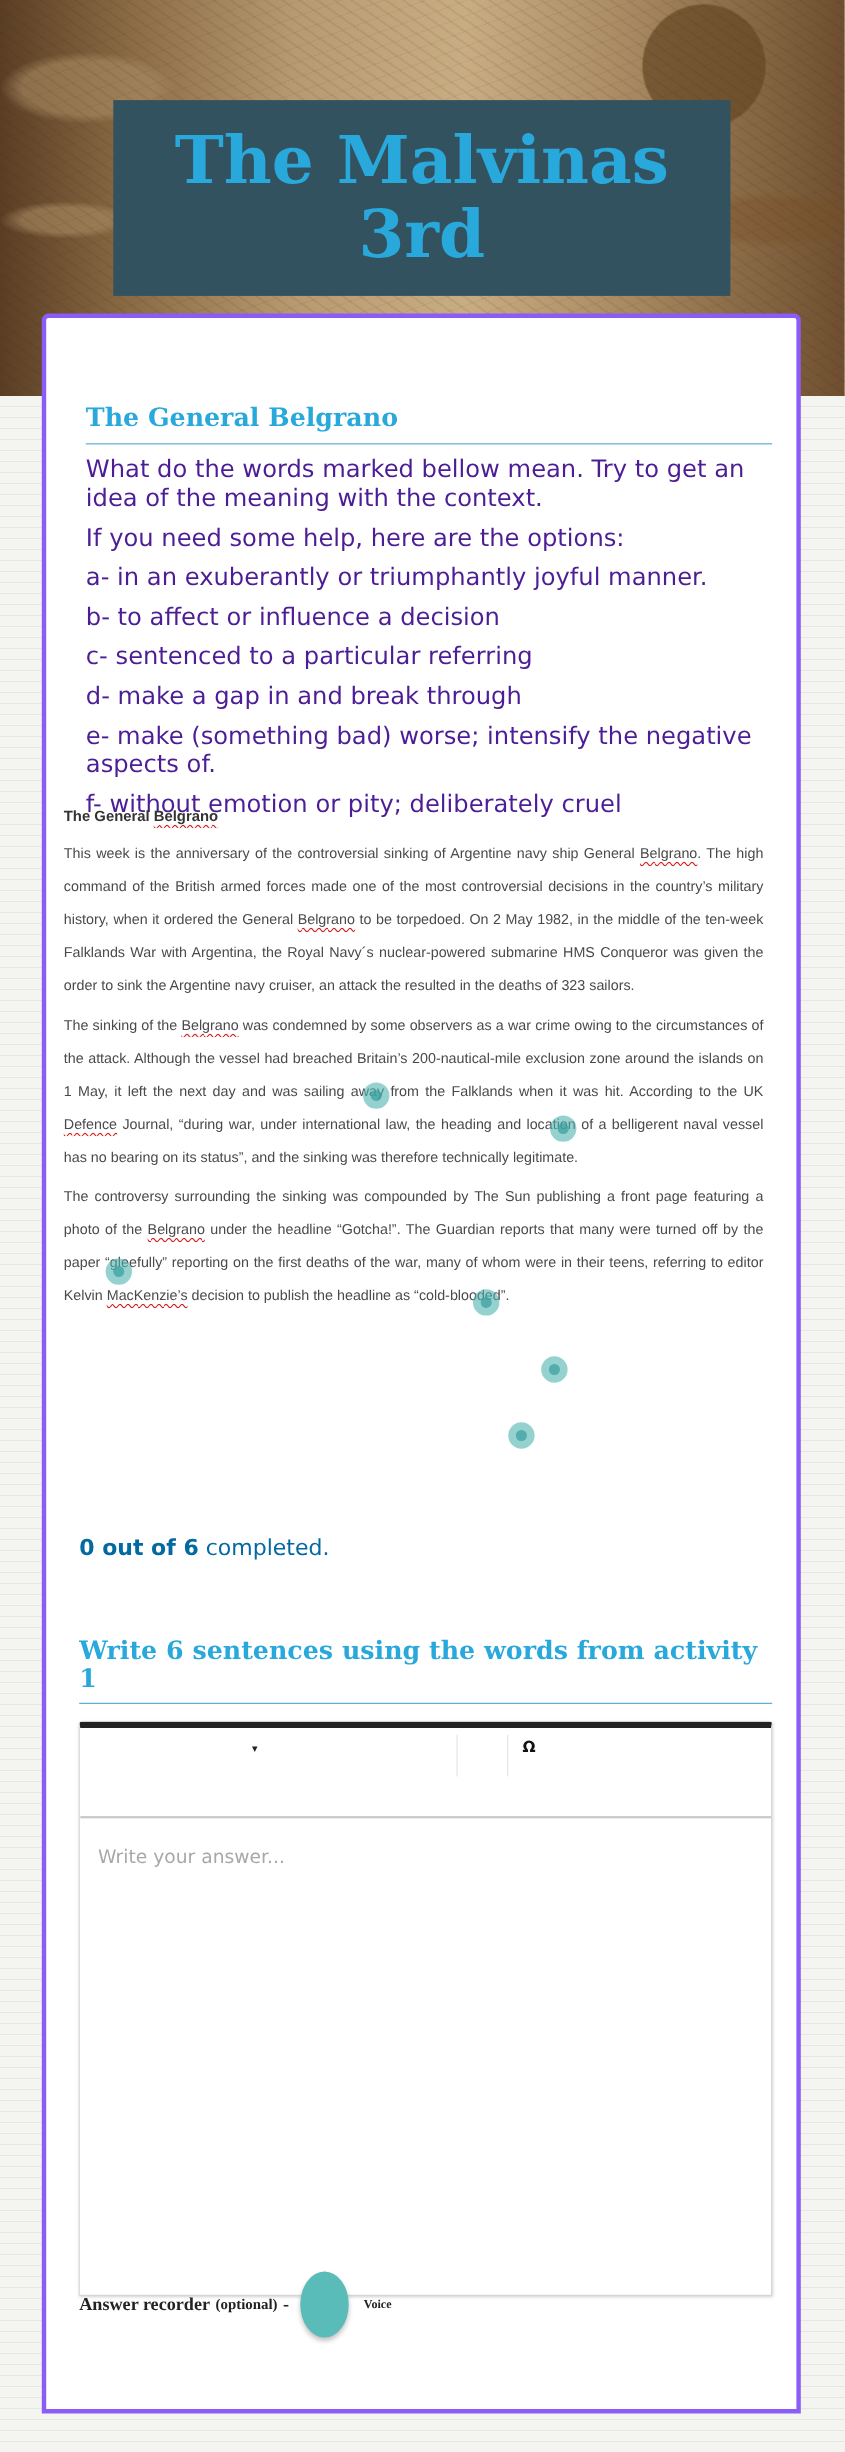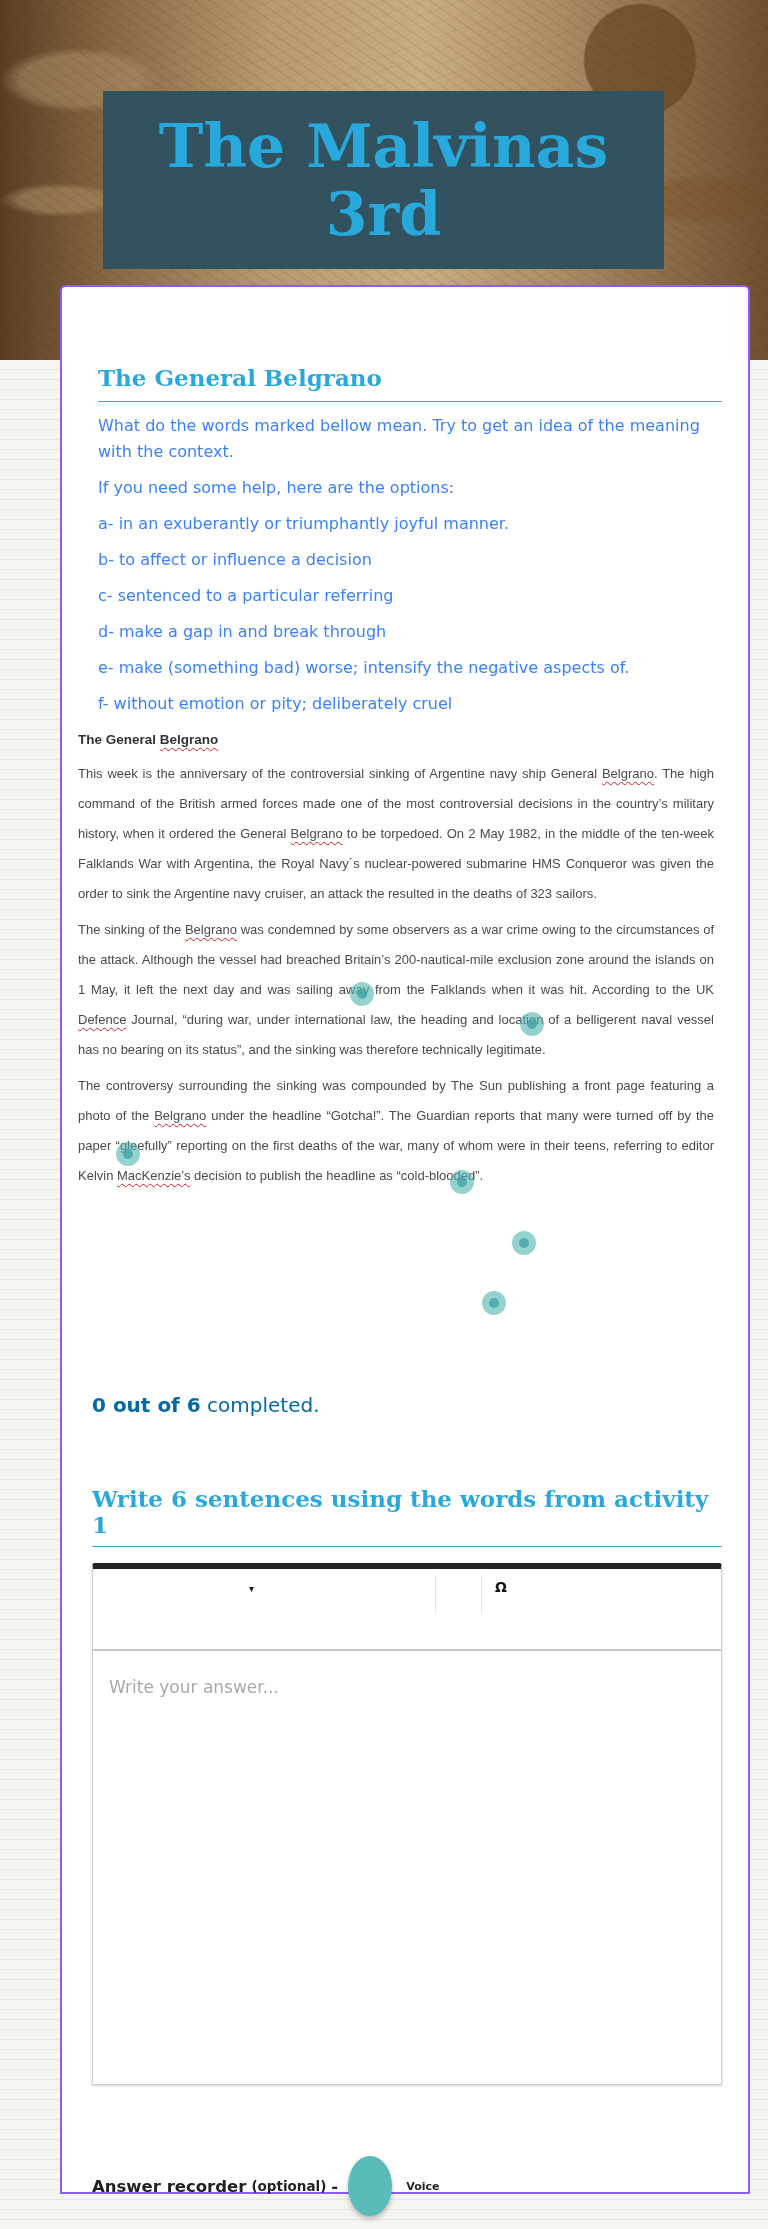--- a/index.html
+++ b/index.html
@@ -29,31 +29,30 @@
     position:absolute; left:103px; top:91px; width:561px; height:178px;
     background:#33525f; z-index:2;
     display:flex; align-items:center; justify-content:center; text-align:center;
   }
   .title-box h1 {
     margin:0; color:#29a8dc; font-family:"DejaVu Serif", serif; font-weight:bold;
     font-size:60px; line-height:68px; letter-spacing:0px;
   }
   .card {
     position:absolute; left:38px; top:285px; width:690px; height:1909px;
-    background:#fff; border:2px solid #8b5cf6; border-radius:6px 6px 0 0; z-index:3;
+    background:#fff; border:4px solid #8b5cf6; border-radius:6px 6px 0 0; z-index:3;
     box-sizing:border-box;
-    margin-left:22px;
   }
   .section { position:absolute; left:36px; width:624px; }
   .sec-title {
     color:#29a8dc; font-family:"DejaVu Serif", serif; font-weight:bold;
     font-size:23px; line-height:26px; margin:0;
   }
   .sec-rule { border:0; border-top:1.5px solid #4aa9cf; margin:0; }
-  .p { color:#3b82f6; font-size:16px; line-height:26px; margin:0; }
+  .p { color:#4c1d95; font-size:22px; line-height:26px; margin:0; }
   .doc {
     position:absolute; left:16px; width:636px; color:#4a4a4a;
     font-family:"Liberation Sans", sans-serif; font-size:13px;
   }
   .doc .dh { font-weight:bold; font-size:13.5px; color:#333; }
   .doc p { margin:0; line-height:30px; text-align:justify; text-align-last:left; }
   .squig { text-decoration:underline wavy #d02020; text-decoration-thickness:1px; text-underline-offset:3px; }
   .dot {
     position:absolute; width:24px; height:24px; border-radius:50%;
     background:rgba(79,180,175,0.6); z-index:4;
@@ -70,21 +69,21 @@
   .toolbar { position:relative; height:80px; border-bottom:2px solid #c8c8c8; }
   .tb-drop { position:absolute; left:0; top:0; width:342px; height:40px; }
   .tb-drop .caret { position:absolute; left:156px; top:14px; font-size:10px; color:#222; }
   .tb-sep1 { position:absolute; left:342px; top:6px; width:1px; height:38px; background:#e4e4e4; }
   .tb-sep2 { position:absolute; left:388px; top:6px; width:1px; height:38px; background:#e4e4e4; }
   .tb-omega { position:absolute; left:402px; top:10px; font-weight:bold; font-size:14px; color:#111; cursor:pointer; }
   .answer-area {
     position:absolute; left:0; top:80px; width:100%; height:430px;
     padding:28px 16px; box-sizing:border-box; color:#a8a8a8; font-size:17px;
   }
-  .recorder { position:absolute; left:30px; top:1869px; display:flex; align-items:center; }
+  .recorder { position:absolute; left:30px; top:1776px; display:flex; align-items:center;font-family:Liberation Serif, serif; }
   .recorder .lbl { font-weight:bold; color:#222; font-size:16.5px; }
   .recorder .opt { font-weight:bold; color:#222; font-size:13.5px; }
   .rec-btn {
     width:44px; height:60px; border-radius:50%; background:#59bcb8; margin:0 14px 0 10px;
     box-shadow:0 3px 5px rgba(0,0,0,0.25); cursor:pointer;
   }
   .voice { font-weight:bold; color:#222; font-size:11px; }
 </style>
 </head>
 <body>

